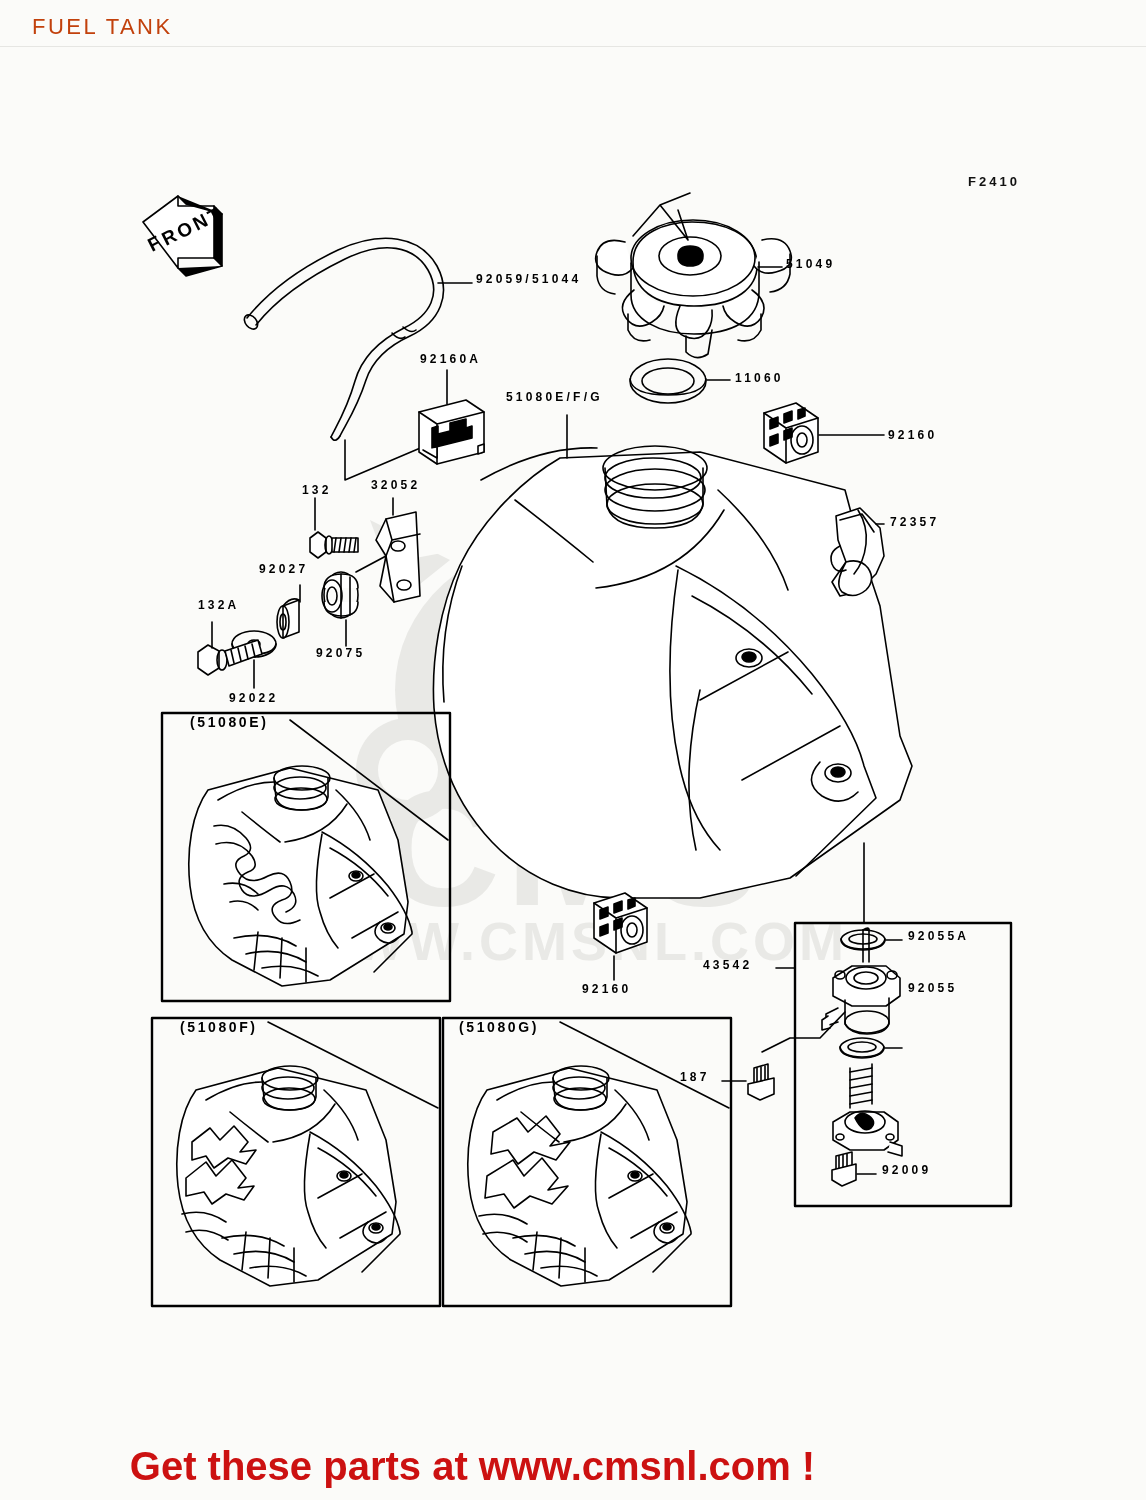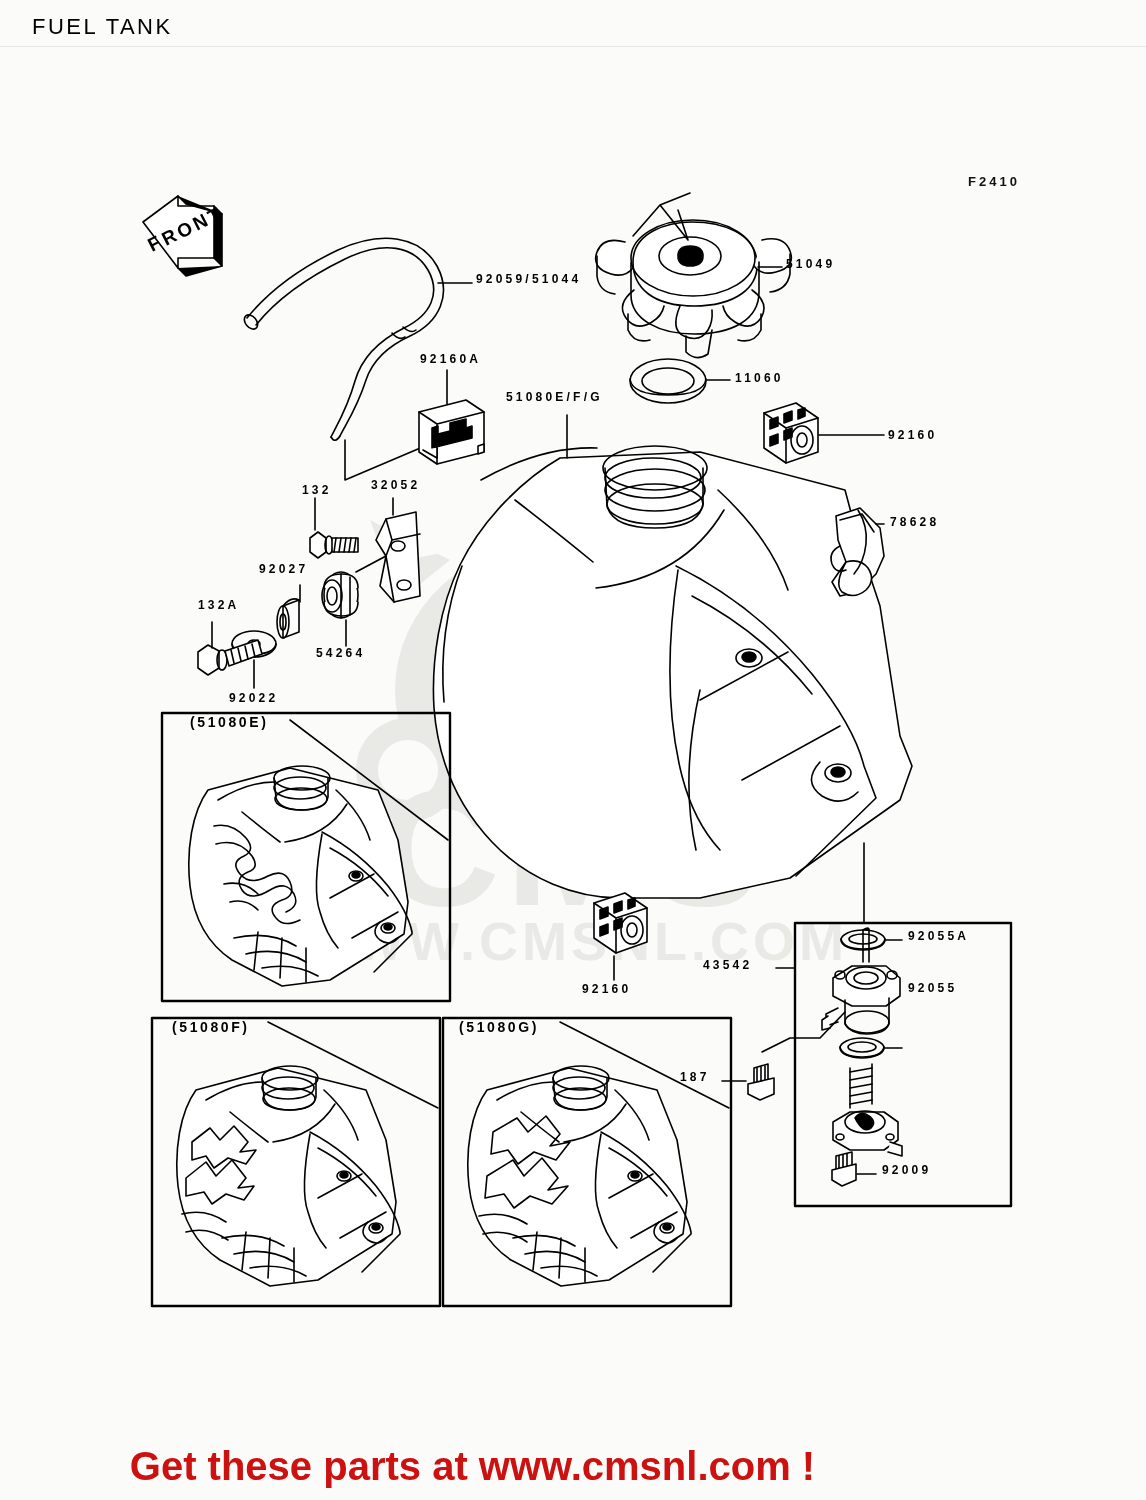--- a/index.html
+++ b/index.html
@@ -1,21 +1,21 @@
 <!DOCTYPE html>
 <html><head>
 <meta charset="utf-8">
 <style>
   html,body{margin:0;padding:0;background:#fbfbf9;}
   body{width:1146px;height:1500px;position:relative;
        font-family:"Liberation Sans",sans-serif;overflow:hidden;}
   #stage{position:absolute;inset:0;}
 
   .title{position:absolute;left:32px;top:14px;font-size:22px;letter-spacing:2.5px;
-         color:#000000;font-weight:400;}
+         color:#c2410c;font-weight:400;}
   .rule{position:absolute;left:0;top:46px;width:1146px;height:1px;background:#e6e6e3;}
 
   .diagcode{position:absolute;left:968px;top:174px;font-size:13px;letter-spacing:3px;
             color:#111;font-weight:bold;text-align:center;}
 
   .footer{position:absolute;left:0;top:1444px;width:945px;text-align:center;
           font-size:40px;font-weight:bold;color:#cc1111;
           font-family:"Liberation Sans",sans-serif;letter-spacing:0px;}
 
   
@@ -422,30 +422,30 @@
   </svg>
 
   <div class="lbl" style="left:476px;top:272px">92059/51044</div>
   <div class="lbl" style="left:786px;top:257px">51049</div>
   <div class="lbl" style="left:735px;top:371px">11060</div>
   <div class="lbl" style="left:420px;top:352px">92160A</div>
   <div class="lbl" style="left:506px;top:390px">51080E/F/G</div>
   <div class="lbl" style="left:302px;top:483px">132</div>
   <div class="lbl" style="left:371px;top:478px">32052</div>
   <div class="lbl" style="left:888px;top:428px">92160</div>
-  <div class="lbl" style="left:890px;top:515px">78628</div>
+  <div class="lbl" style="left:890px;top:515px">72357</div>
   <div class="lbl" style="left:259px;top:562px">92027</div>
   <div class="lbl" style="left:198px;top:598px">132A</div>
   <div class="lbl" style="left:229px;top:691px">92022</div>
-  <div class="lbl" style="left:316px;top:646px">54264</div>
+  <div class="lbl" style="left:316px;top:646px">92075</div>
   <div class="lbl" style="left:582px;top:982px">92160</div>
   <div class="lbl" style="left:703px;top:958px">43542</div>
   <div class="lbl" style="left:908px;top:929px">92055A</div>
   <div class="lbl" style="left:908px;top:981px">92055</div>
   <div class="lbl" style="left:680px;top:1070px">187</div>
   <div class="lbl" style="left:882px;top:1163px">92009</div>
 
   <div class="lbl sm" style="left:190px;top:714px">(51080E)</div>
-  <div class="lbl sm" style="left:172px;top:1019px">(51080F)</div>
+  <div class="lbl sm" style="left:180px;top:1019px">(51080F)</div>
   <div class="lbl sm" style="left:459px;top:1019px">(51080G)</div>
 
   <div class="footer">Get these parts at www.cmsnl.com !</div>
 </div>
 
 </body></html>

